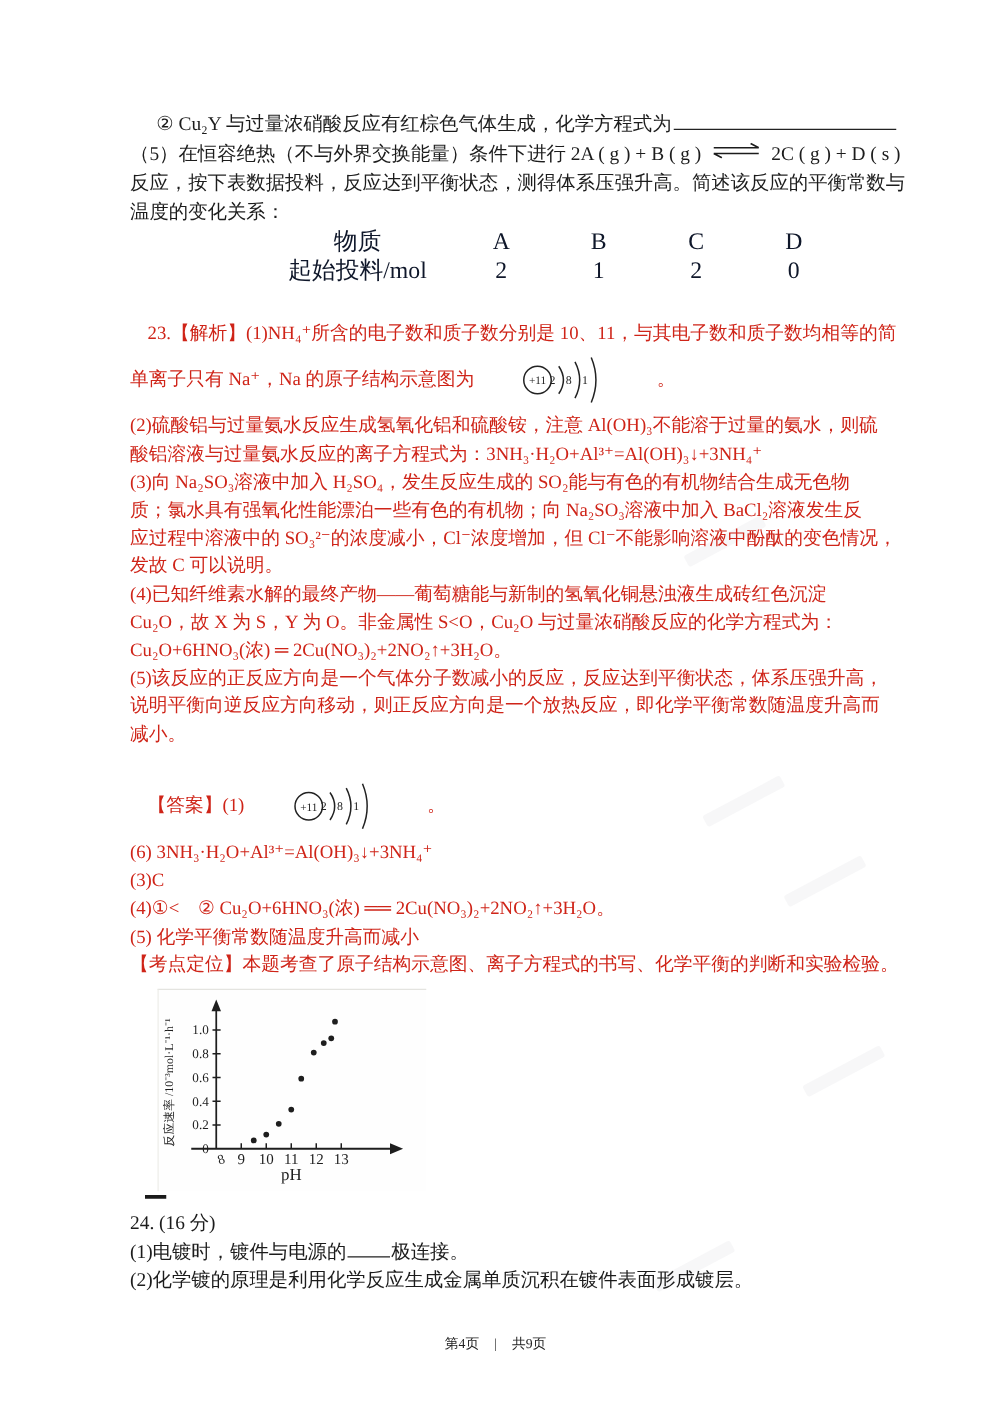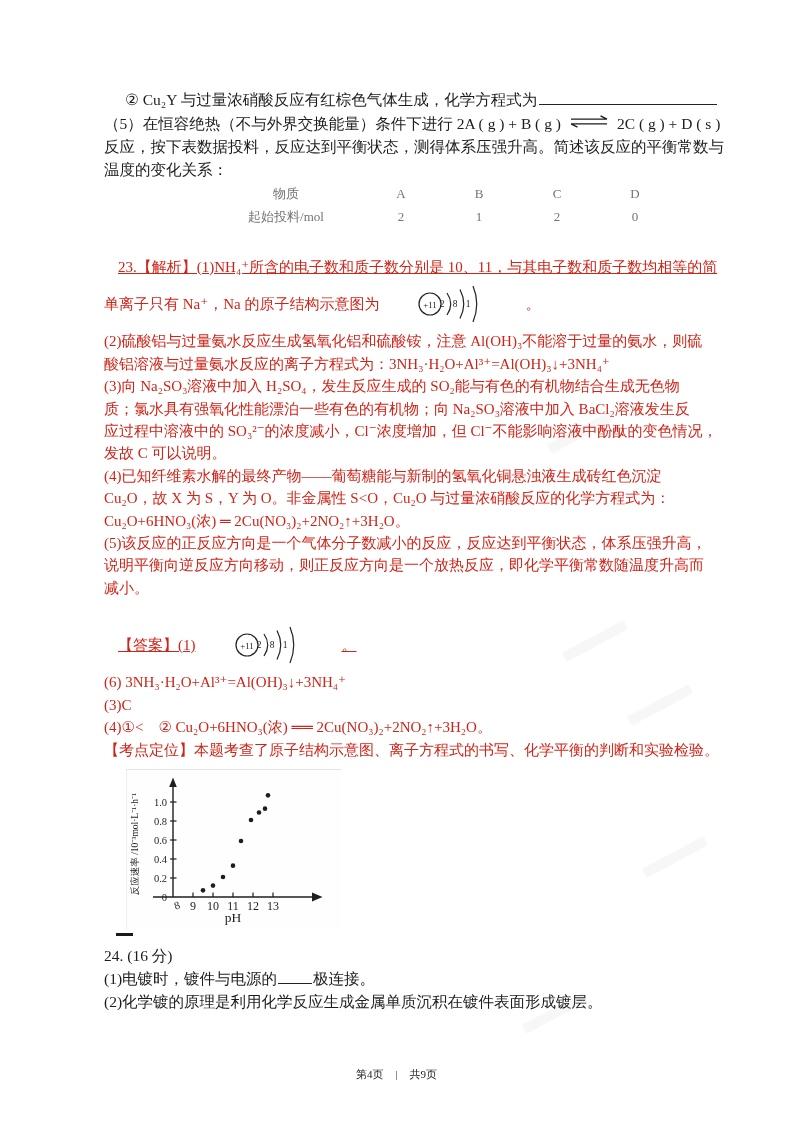--- a/index.html
+++ b/index.html
@@ -5,27 +5,27 @@
   html,body{margin:0;padding:0;}
   .page{
     position:relative;width:781px;height:1122px;background:#ffffff;
     font-family:"Liberation Serif","DejaVu Serif",serif;
     overflow:hidden;color:#1c1c1c;
   }
   .content{position:absolute;left:104px;top:88px;width:650px;}
   
   .bline{font-size:15.5px;line-height:23px;white-space:nowrap;color:#1c1c1c;}
   .ind21{padding-left:21px;}
-  .ind14{padding-left:14px;text-decoration:underline;}
+  .ind14{padding-left:14px;}
   .blank{display:inline-block;border-bottom:1.4px solid #222;height:13px;vertical-align:baseline;}
   .blank-long{width:178px;margin-left:2px;}
   .blank-short{width:34px;margin:0 1px;}
   .eq-arrow{display:inline-block;margin:0 7px;vertical-align:1px;}
   
-  .feed-table{border-collapse:collapse;margin:1px 0 0 106px;font-size:13px;color:#737373;}
+  .feed-table{border-collapse:collapse;margin:1px 0 0 106px;font-size:19px;color:#0f172a;}
   .feed-table td{text-align:center;padding:1px 0;line-height:21px;}
   .feed-table td.lab{width:152px;}
   .feed-table td.val{width:78px;}
   
   .analysis{margin-top:28px;}
   .answers{margin-top:20px;}
   .rline{font-size:15px;line-height:22.4px;white-space:nowrap;color:#cf2418;}
   .diagram-line{display:flex;align-items:center;height:52px;gap:35px;}
   .diagram-line .atom-diagram{margin:0 2px;}
   .atom-svg{display:block;}
@@ -132,20 +132,21 @@
               <text x="39" y="27" text-anchor="middle" font-size="9.5">8</text>
               <path d="M 57 6 Q 64.5 24 57 42" fill="none" stroke-width="1.2"></path>
               <text x="52" y="27" text-anchor="middle" font-size="9.5">1</text>
             </svg>
           </span>
         <span>。</span>
       </div>
       <div class="rline">(6) 3NH₃·H₂O+Al³⁺=Al(OH)₃↓+3NH₄⁺</div>
       <div class="rline">(3)C</div>
       <div class="rline">(4)①&lt;　② Cu₂O+6HNO₃(浓) ══ 2Cu(NO₃)₂+2NO₂↑+3H₂O。</div>
+      <div class="rline">(5) 化学平衡常数随温度升高而减小</div>
       <div class="rline">【考点定位】本题考查了原子结构示意图、离子方程式的书写、化学平衡的判断和实验检验。</div>
     </div>
 
     <div class="chart">
       <svg id="chart-svg" width="212" height="156" viewBox="0 0 212 156">
         <path d="M46 127 V16" fill="none" stroke="#1e1e1e" stroke-width="1.4"></path>
         <polygon points="46,7.5 42.2,17 49.8,17" fill="#1e1e1e"></polygon>
         <path d="M26 127 H186" fill="none" stroke="#1e1e1e" stroke-width="1.6"></path>
         <polygon points="195.5,127 185,122.6 185,131.4" fill="#1e1e1e"></polygon>
         <g id="chart-dyn">

